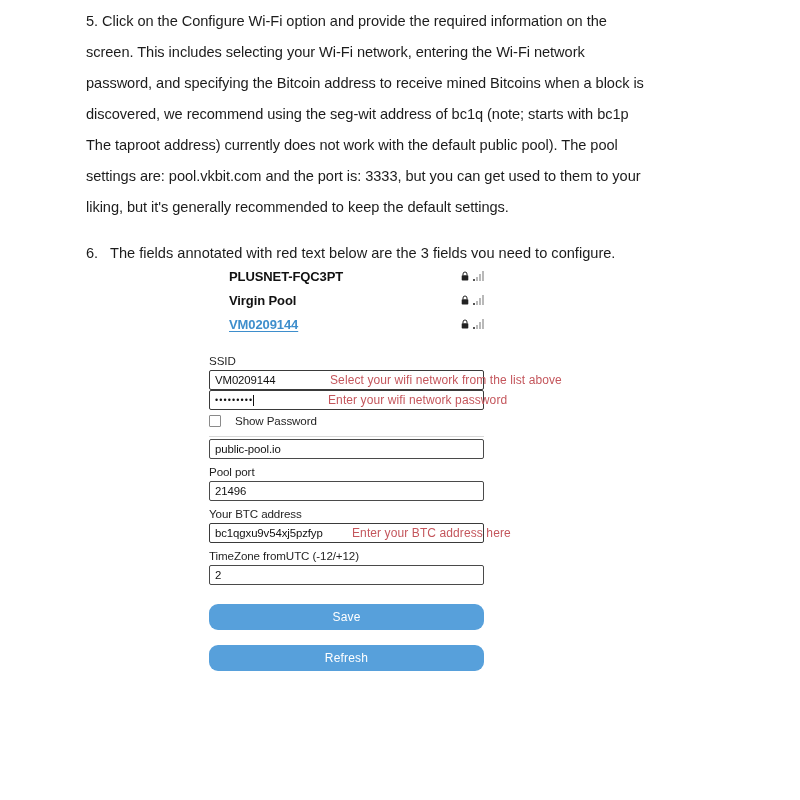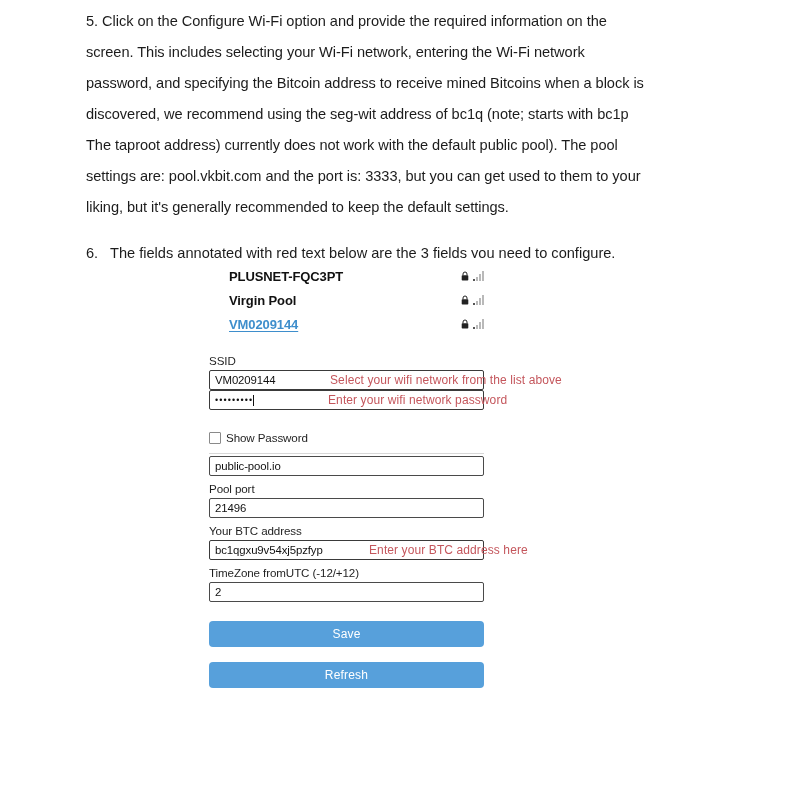--- a/index.html
+++ b/index.html
@@ -152,27 +152,27 @@
   }
   .hint {
     position: absolute;
     font-size: 12px;
     color: #c4565c;
     letter-spacing: 0.1px;
     white-space: nowrap;
   }
   .hint.ssid { left: 120px; }
   .hint.pass { left: 118px; }
-  .hint.btc  { left: 159px; }
+  .hint.btc  { left: 142px; }
 
   .showpw {
     display: flex;
     align-items: center;
-    margin-top: 21px;
-    gap: 5px;
+    margin-top: 4px;
+    gap: 14px;
   }
   .cbox {
     width: 10px; height: 10px;
     border: 1px solid #8a8a8a;
     border-radius: 1px;
     background: #fff;
     flex: 0 0 10px;
   }
   .showpw-label {
     font-size: 11.6px;
@@ -183,21 +183,21 @@
     height: 1px;
     background: #d8d8d8;
     margin: 9px 0 2px 0;
   }
 
   
   .btns { padding: 0 9px; margin-top: 19px; }
   .btn {
     height: 26px;
     background: #57a0db;
-    border-radius: 4px;
+    border-radius: 9px;
     color: #ffffff;
     font-size: 12px;
     display: flex;
     align-items: center;
     justify-content: center;
     letter-spacing: 0.2px;
   }
   .btn + .btn { margin-top: 15px; }
 </style>
 </head>

